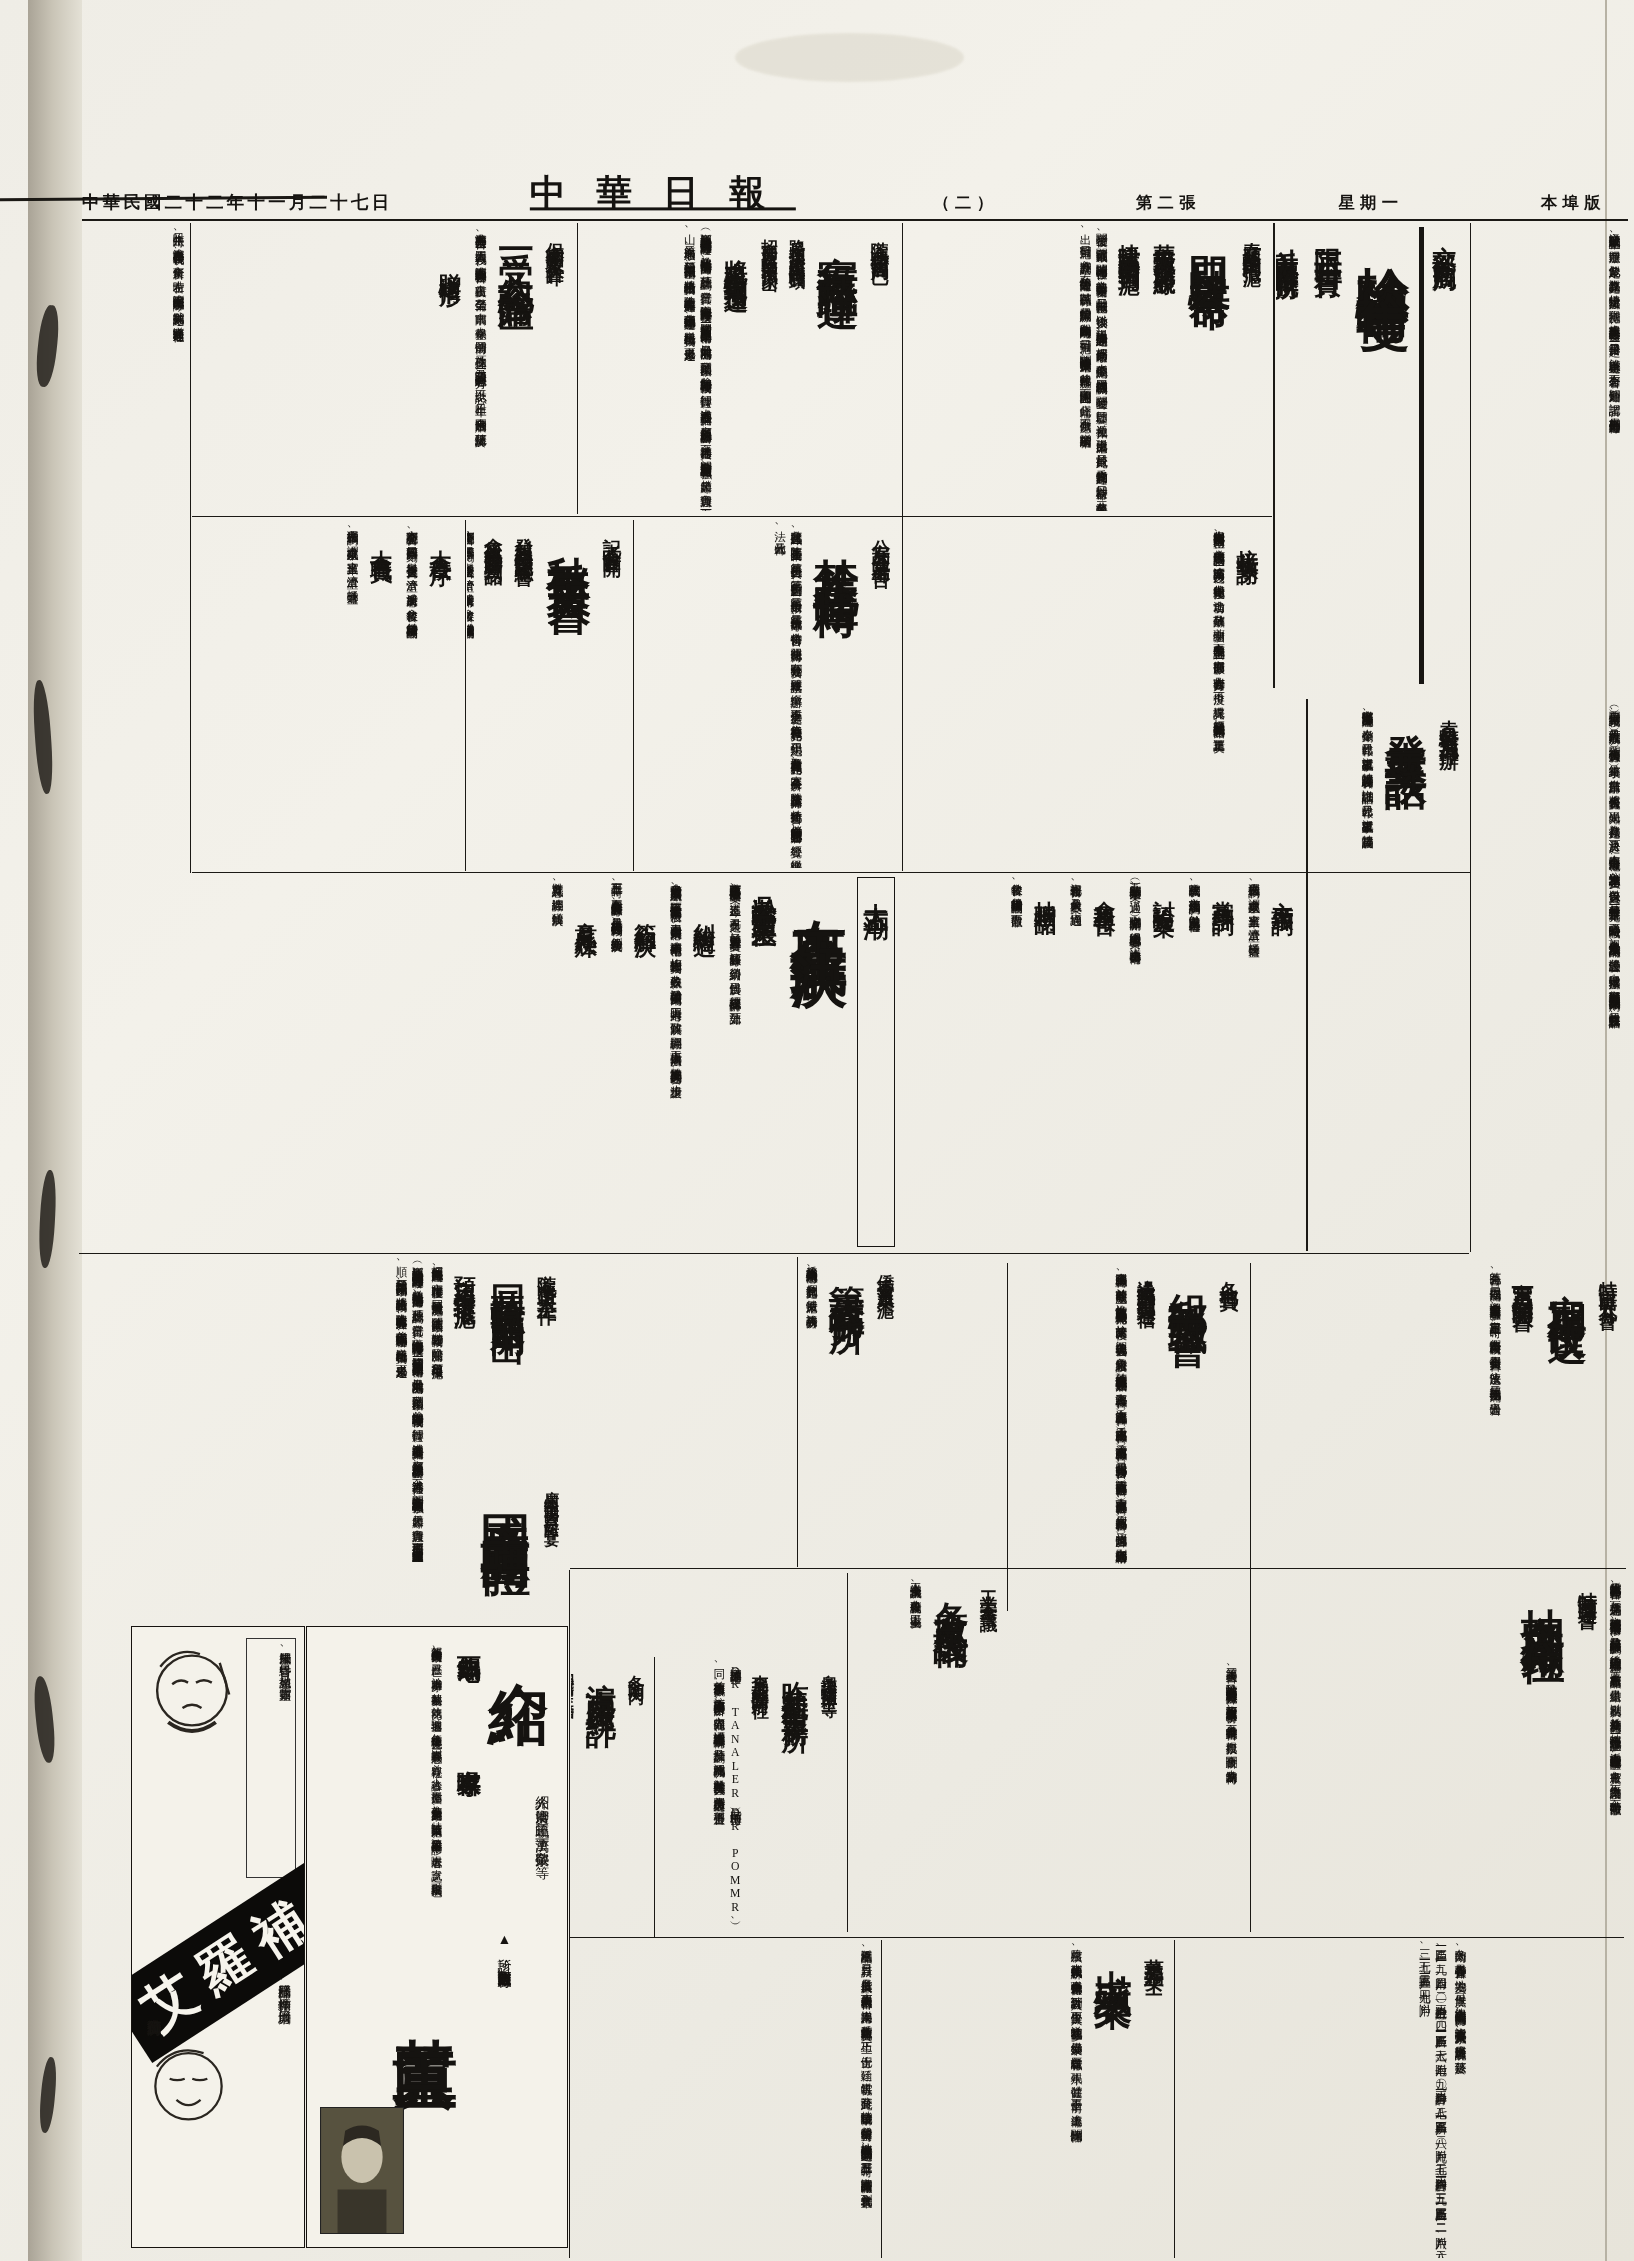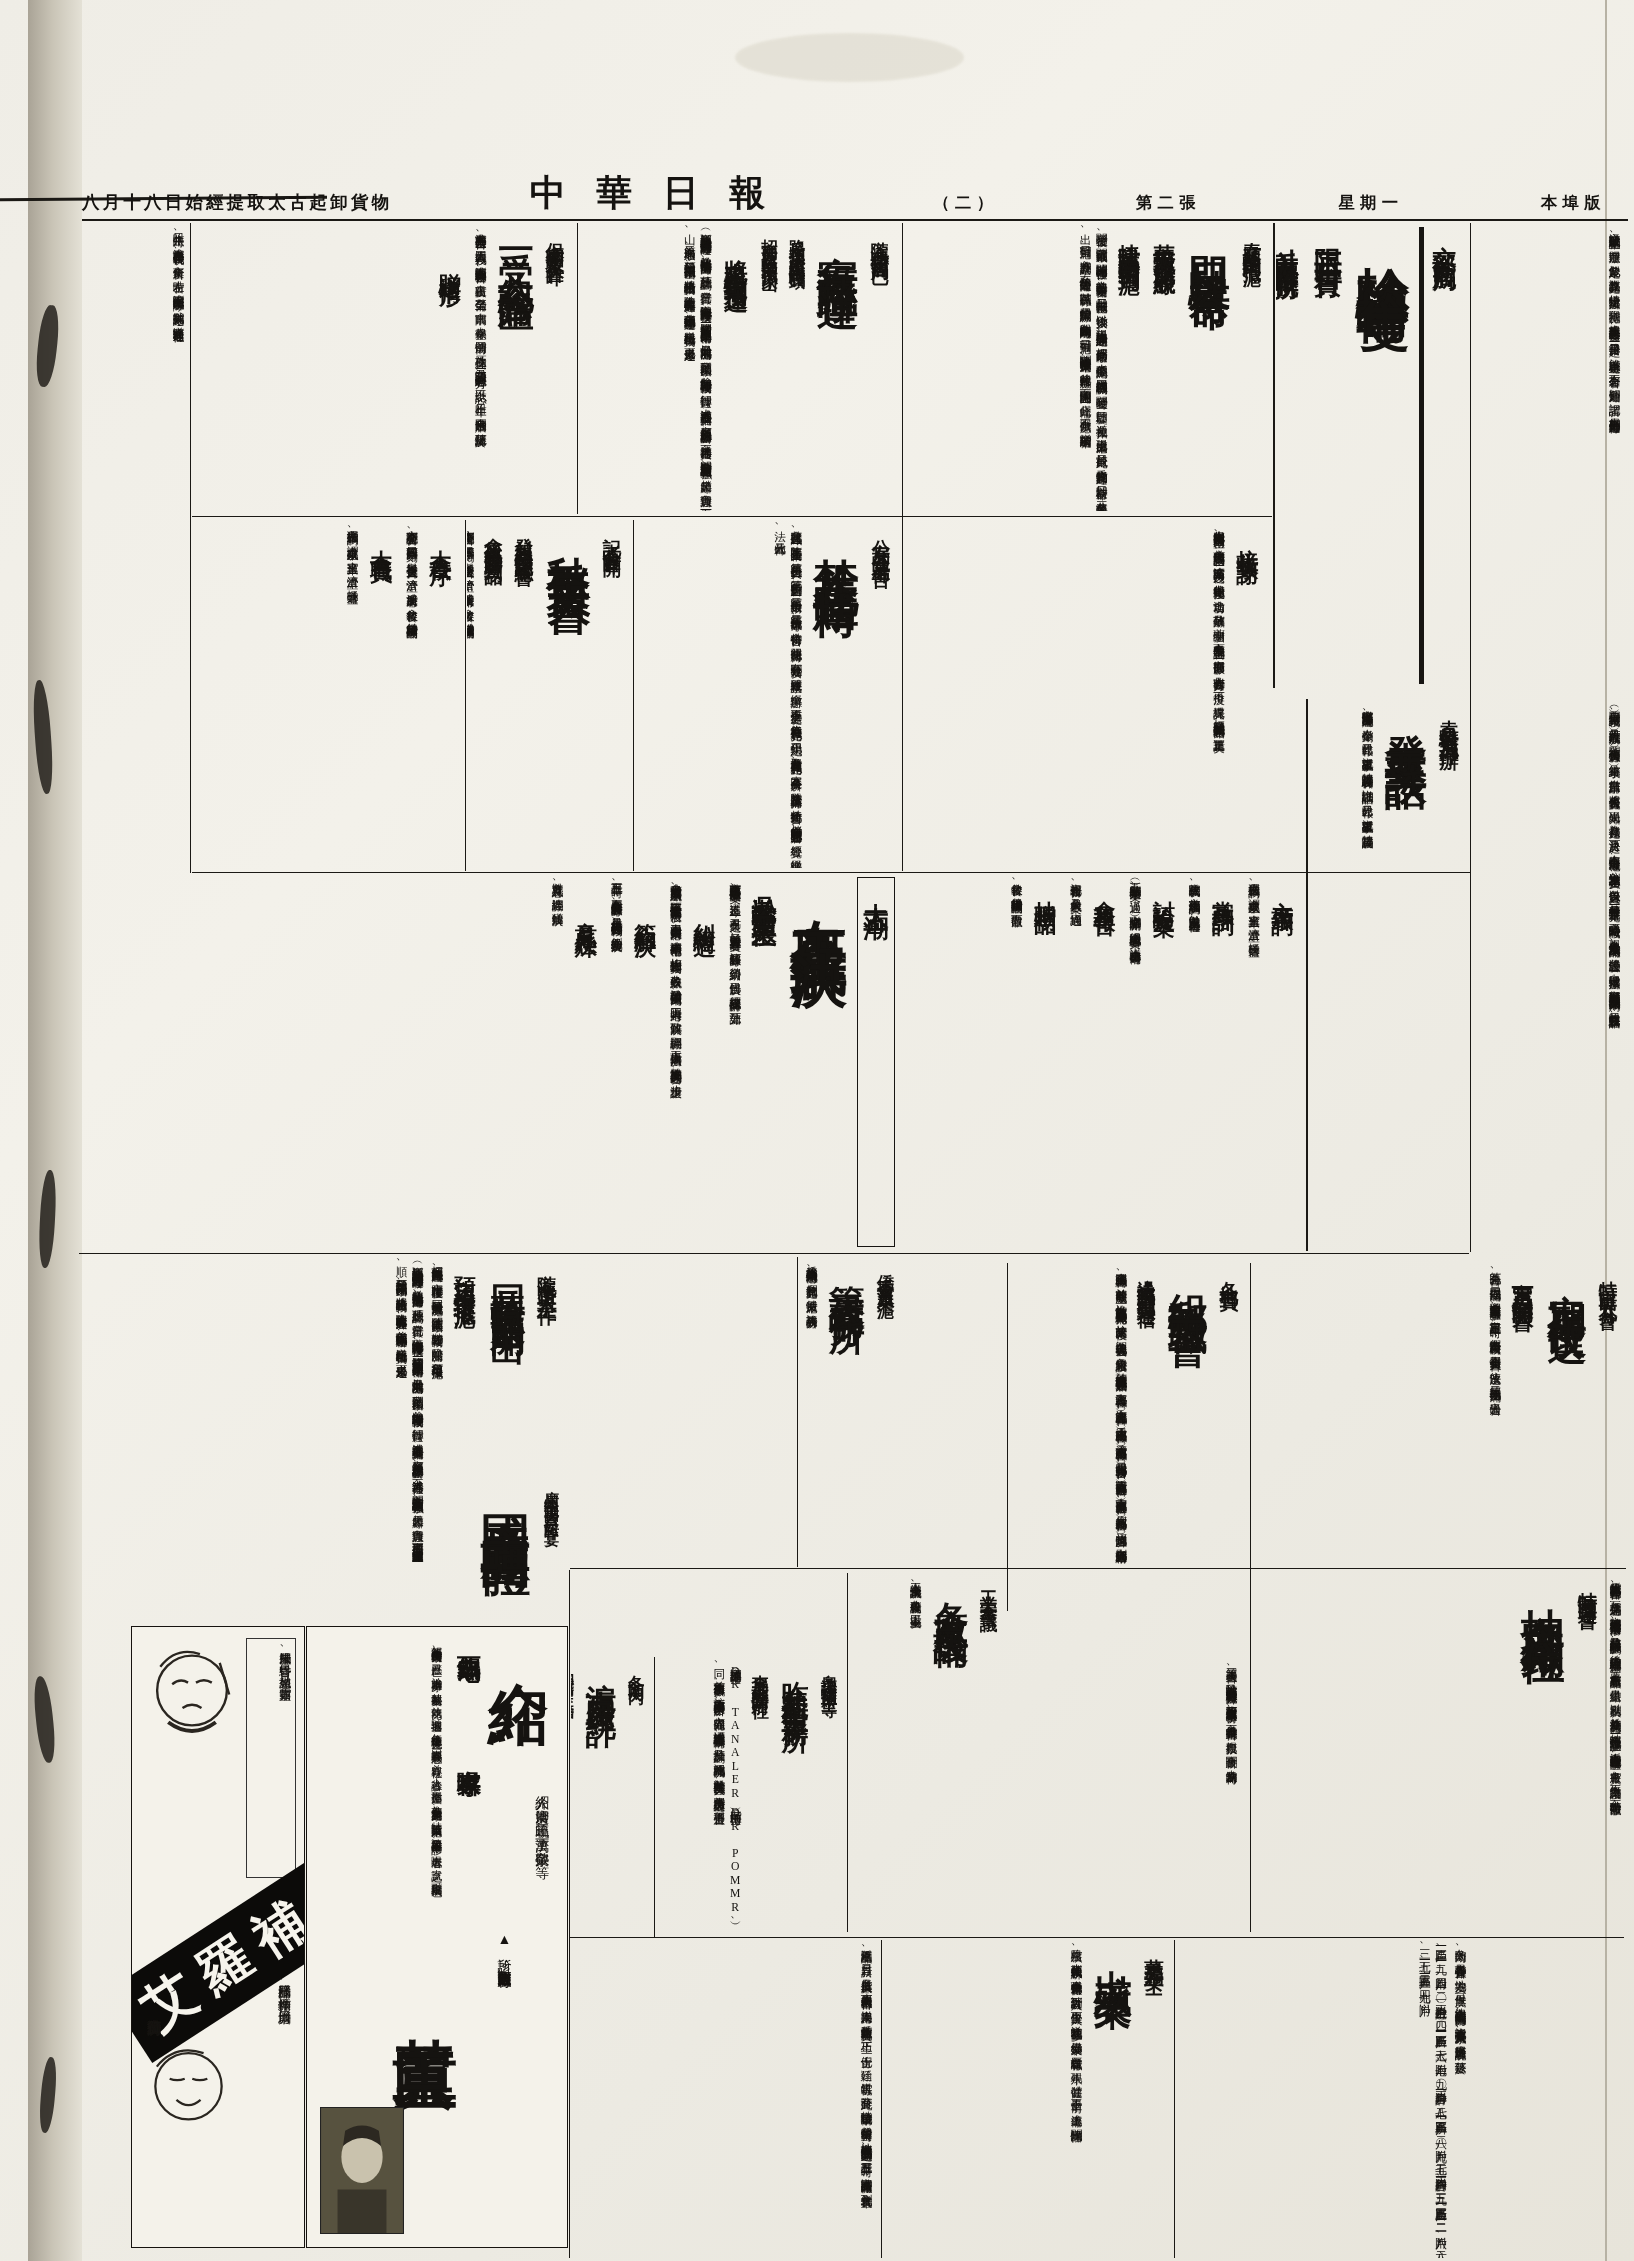--- a/index.html
+++ b/index.html
@@ -14,21 +14,21 @@
   .kicker.boxed{border:1.6px solid #171512;padding:3.3px 1.1px;}
   .headline{font-weight:900;letter-spacing:6.5px;margin:0 8.7px;line-height:1.04;}
   .sub{font-weight:700;margin:2.2px 5.4px;letter-spacing:3.3px;}
   .body{font-size:11.7px;line-height:16.3px;letter-spacing:0.5px;text-align:justify;margin:0 3.3px;}
   .body.small{font-size:11px;line-height:14.7px;}
   .shead{font-size:22px;font-weight:800;letter-spacing:4.4px;margin:30.5px 6.5px 5.4px 6.5px;}
   
   .masthead{position:absolute;left:82px;top:157px;width:1524px;height:57px;
     display:flex;flex-direction:row-reverse;align-items:flex-end;justify-content:space-between;}
   .mh-item{font-size:16.3px;font-weight:700;letter-spacing:5.4px;direction:rtl;}
-  .mh-title{font-size:36px;font-weight:900;letter-spacing:30.5px;direction:rtl;transform:translateY(4.4px);}
+  .mh-title{font-size:36px;font-weight:900;letter-spacing:30.5px;direction:rtl;transform:translateY(4.4px);text-decoration:underline;}
   .mh-date{font-size:17.4px;font-weight:700;letter-spacing:3.3px;direction:rtl;}
   
   .hr,.vr{position:absolute;background:#1b1915;}
   
   .adbox{position:absolute;border:1.6px solid #16130f;background:#f4f2ea;overflow:hidden;}
   .banner{position:absolute;background:#0c0b09;color:#f6f4ec;font-weight:900;
     direction:rtl;white-space:nowrap;transform:rotate(-33deg);transform-origin:center;
     padding:7.6px 22px;letter-spacing:14px;}
   .portrait{position:absolute;background:#4a453c;border:1.1px solid #222;}
   .spine{position:absolute;left:28px;top:0;width:54px;height:2261px;
@@ -51,21 +51,21 @@
   <div class="hr" style="left:0;top:197px;width:327px;height:3.3px;transform:rotate(-0.4deg);"></div>
   <div class="fold" style="left:1605px;"></div>
   <div class="stain" style="left:735px;top:33px;width:229px;height:49px;"></div>
 
   <div class="masthead">
     <div class="mh-item">本埠版</div>
     <div class="mh-item">星期一</div>
     <div class="mh-item">第二張</div>
     <div class="mh-item">（二）</div>
     <div class="mh-title">中華日報</div>
-    <div class="mh-date">八月十八日始經提取太古起卸貨物</div>
+    <div class="mh-date">中華民國二十二年十一月二十七日</div>
   </div>
   <div class="hr" style="left:82px;top:219px;width:1546px;height:1.6px;"></div>
 
   <div class="hr" style="left:192px;top:516px;width:1080px;height:1.1px;"></div>
   <div class="hr" style="left:192px;top:872px;width:1278px;height:1.1px;"></div>
   <div class="hr" style="left:79px;top:1253px;width:1390px;height:1.1px;"></div>
   <div class="hr" style="left:570px;top:1568px;width:1056px;height:1.1px;"></div>
   <div class="hr" style="left:570px;top:1937px;width:1054px;height:1.1px;"></div>
   <div class="vr" style="left:1470px;top:223px;width:1.1px;height:1029px;"></div>
   <div class="vr" style="left:1273px;top:223px;width:1.6px;height:465px;"></div>

